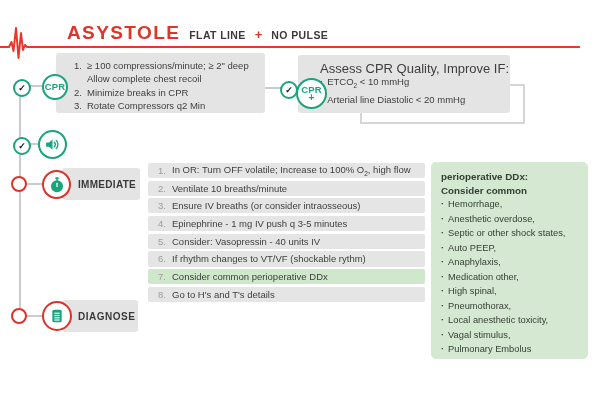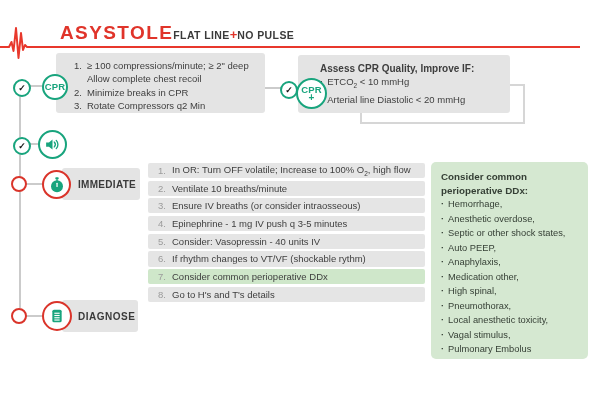--- a/index.html
+++ b/index.html
@@ -2,21 +2,21 @@
 <html><head>
 <meta charset="utf-8">
 <style>
   html,body{margin:0;padding:0;background:#fff;}
   #card{position:relative;width:600px;height:403px;background:#fff;overflow:hidden;
         font-family:"Liberation Sans",sans-serif;color:#3e3e3e;}
   .abs{position:absolute;}
 
   
   #redline{left:34px;top:46px;width:546px;height:2px;background:#e8382c;z-index:1;}
-  #titlebar{left:60px;top:22px;display:flex;align-items:baseline;z-index:2;}
+  #titlebar{left:67px;top:22px;display:flex;align-items:baseline;gap:9px;z-index:2;}
   #main-title{font-size:19px;font-weight:700;color:#e0342a;letter-spacing:1.4px;}
   .subtitle{font-size:10.5px;font-weight:700;color:#3a3a3a;letter-spacing:.4px;}
   .subplus{font-size:13px;font-weight:700;color:#e0342a;}
 
   
   .rail{left:19px;top:92px;width:2px;height:216px;background:#cbcbcb;z-index:0;}
   .hline{height:2px;background:#cbcbcb;z-index:0;}
 
   
   .chk{width:14px;height:14px;border:2px solid #18a47d;border-radius:50%;background:#fff;
@@ -30,21 +30,21 @@
   
   .gbox{background:#e4e4e4;border-radius:3px;z-index:2;}
   .rowlabel{font-weight:700;font-size:10px;color:#3a3a3a;letter-spacing:.3px;display:flex;align-items:center;height:100%;}
 
   
   #cpr-items{padding:6px 0 0 12px;font-size:9.5px;line-height:13.4px;}
   .cline{display:flex;}
   .cnum{width:14px;text-align:right;margin-right:5px;flex:none;}
   
   #assess-box{padding:7px 0 0 22px;box-sizing:border-box;}
-  #assess-title{font-size:10px;font-weight:700;line-height:13px;}
+  #assess-title{font-size:13px;font-weight:400;line-height:13px;}
   .abullet{font-size:9.5px;line-height:14px;display:flex;}
   .adot{font-weight:700;margin-right:4px;}
   sub{font-size:6.5px;}
   #ghost-box{left:360px;top:84px;width:161px;height:36px;background:#fff;border:2px solid #d6d6d6;z-index:1;}
 
   
   #steps{left:148px;top:163px;width:277px;display:flex;flex-direction:column;gap:2.6px;z-index:2;}
   .step{height:15.1px;background:#e5e5e5;border-radius:2px;display:flex;align-items:center;font-size:9.5px;padding-left:5px;}
   .step.hl{background:#cfe7ca;}
   .snum{width:13px;text-align:right;color:#9b9b9b;margin-right:6px;flex:none;}
@@ -183,22 +183,22 @@
         <span class="snum">7.</span>
         <span>Consider common perioperative DDx</span>
       </div>
       <div class="step">
         <span class="snum">8.</span>
         <span>Go to H's and T's details</span>
       </div>
     </div>
 
   <div class="abs" id="ddx">
+    <div class="t">perioperative DDx:</div>
     <div class="t">Consider common</div>
-    <div class="t">perioperative DDx:</div>
     <div id="ddx-items">
         <div class="ditem">
           <span class="ddot">·</span>
           <span>Hemorrhage,</span>
         </div>
         <div class="ditem">
           <span class="ddot">·</span>
           <span>Anesthetic overdose,</span>
         </div>
         <div class="ditem">

